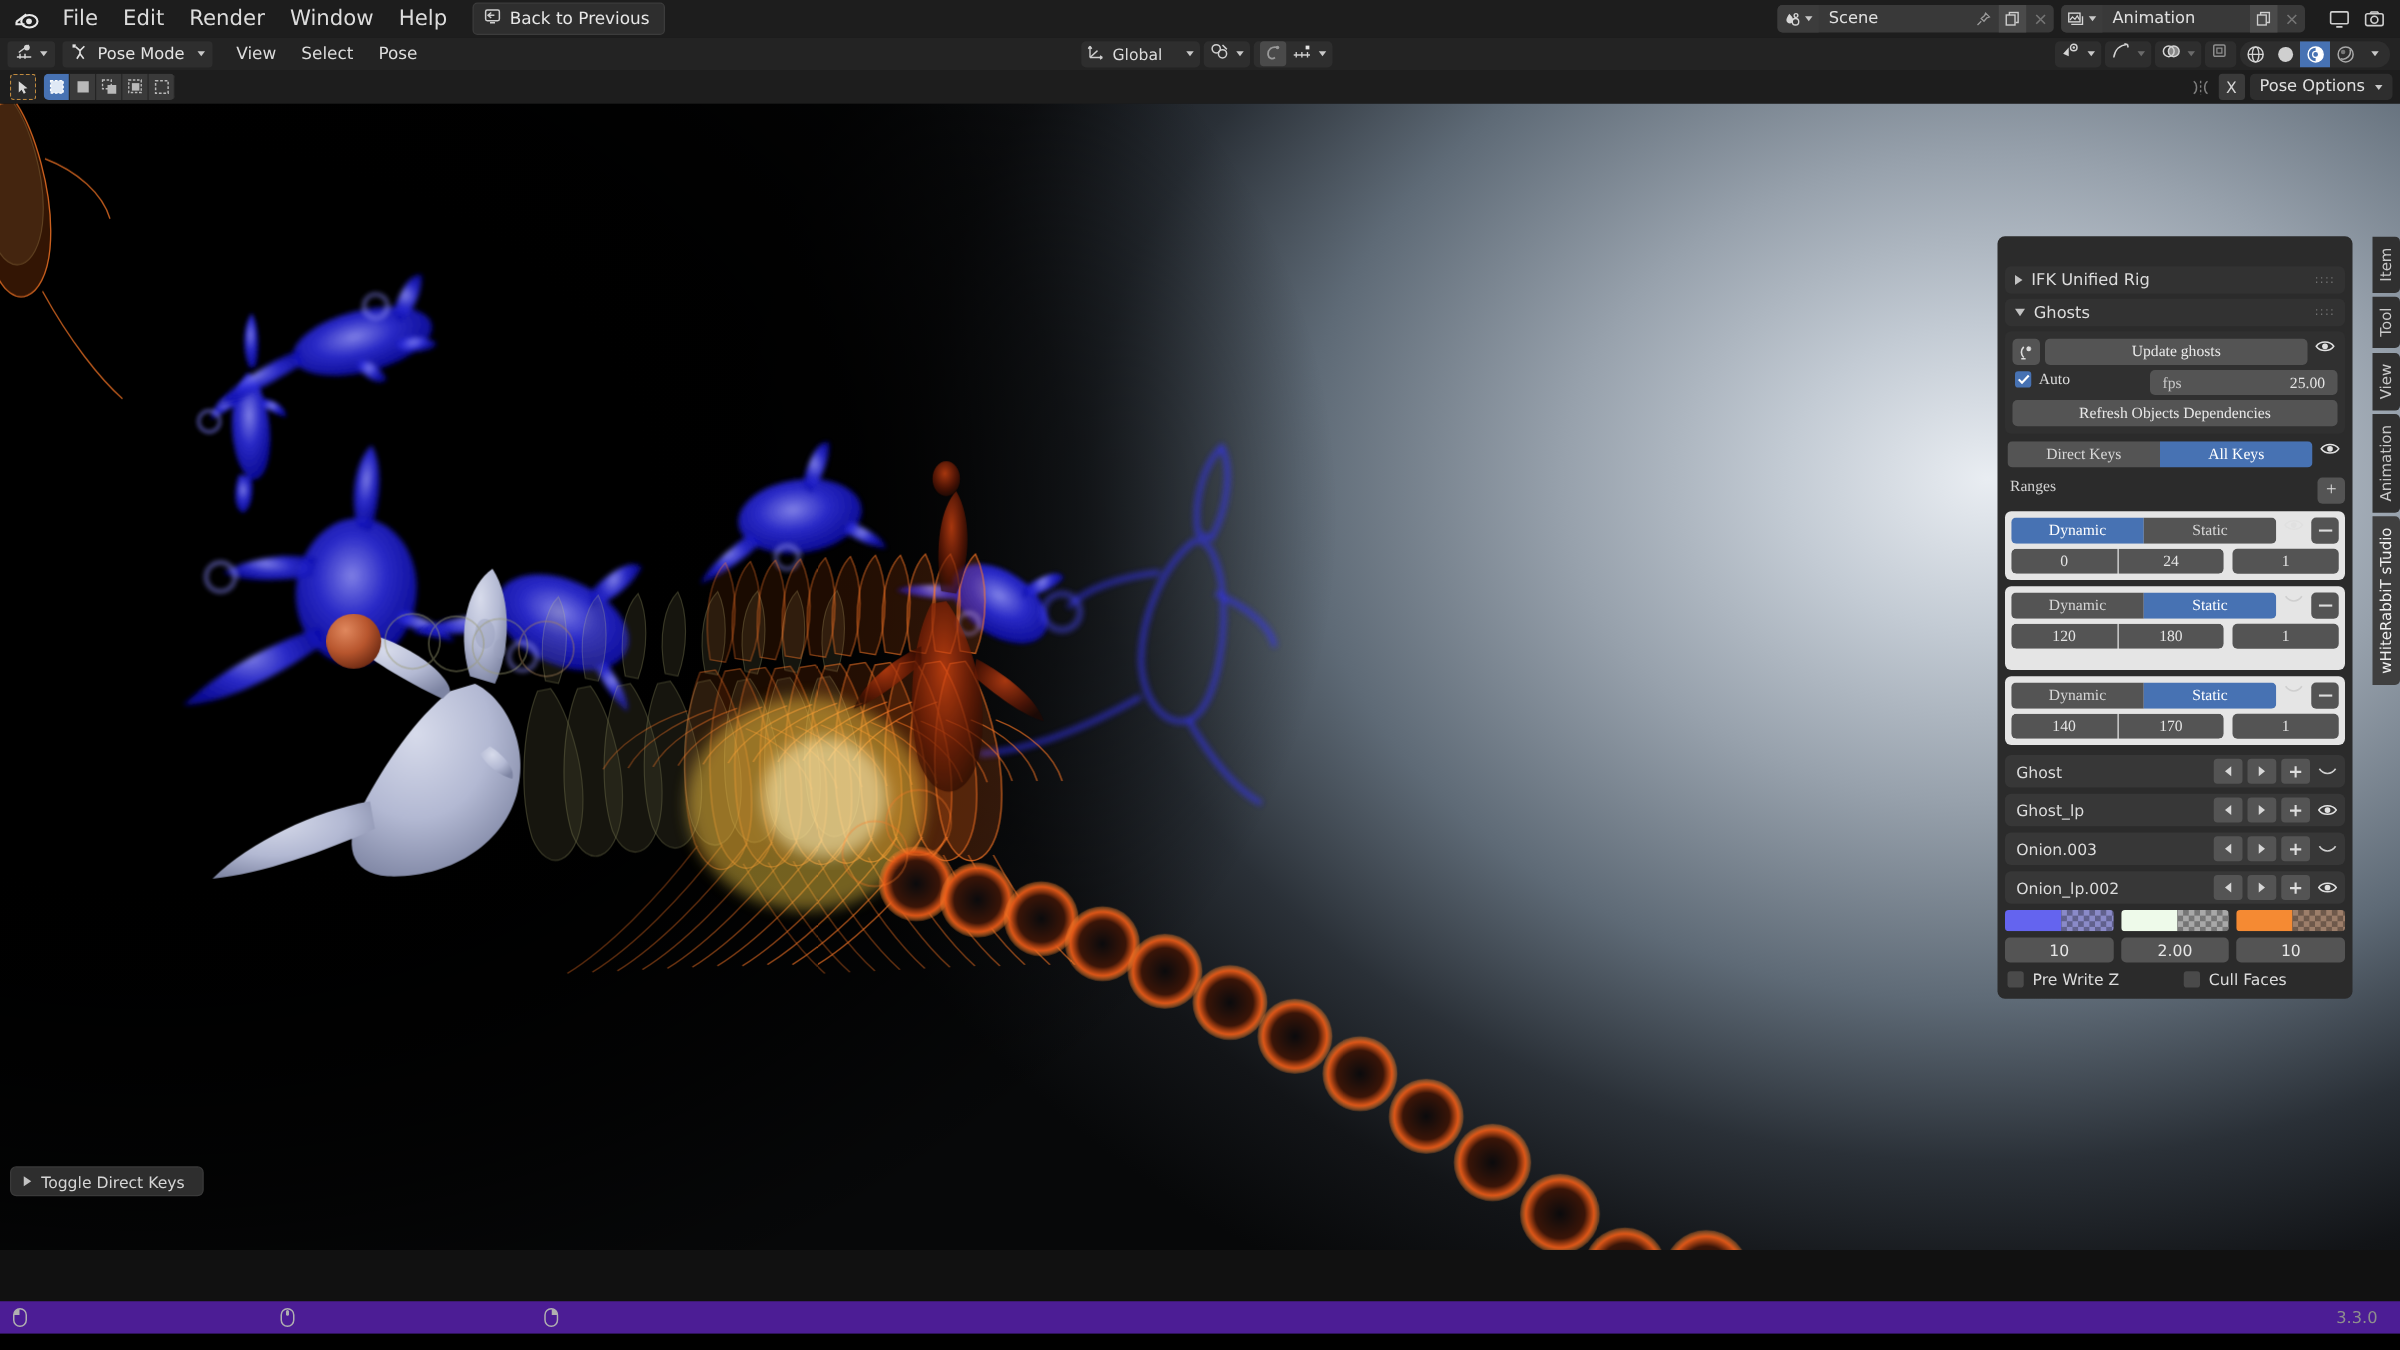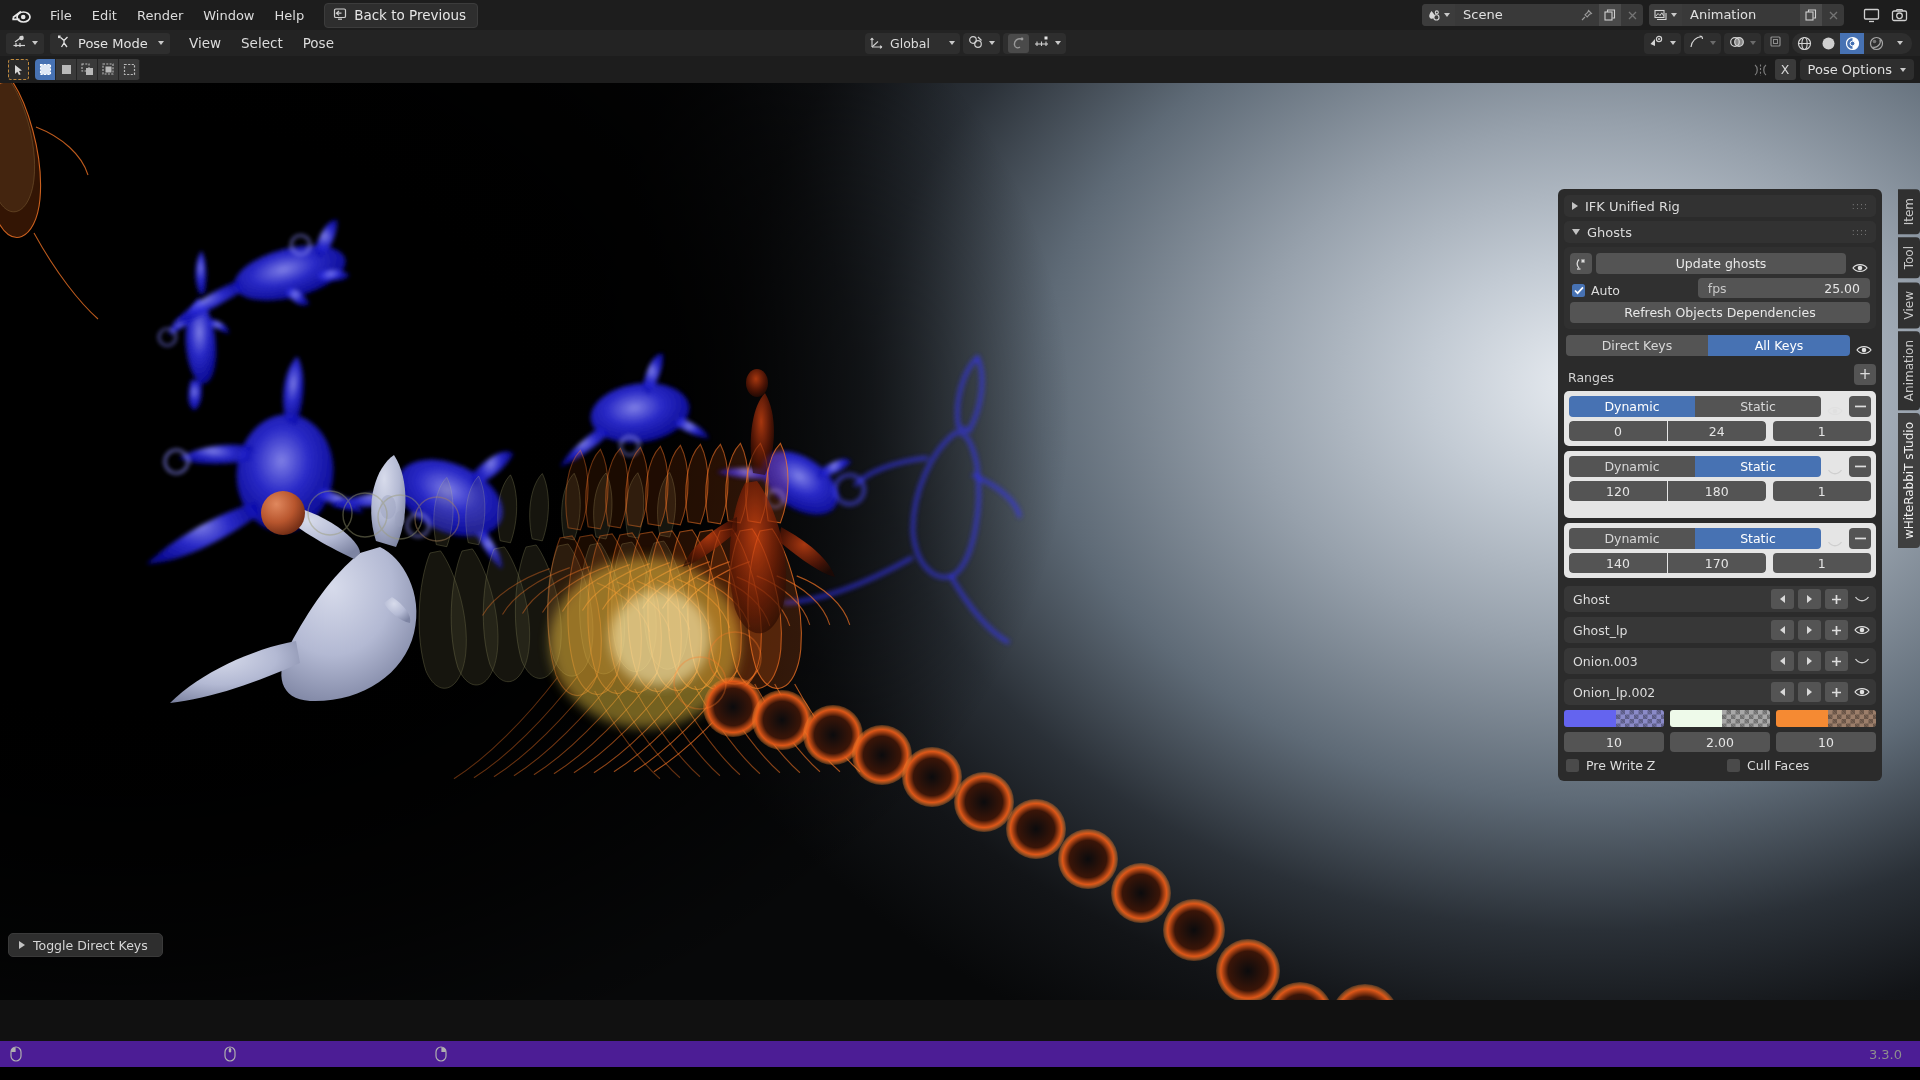--- a/index.html
+++ b/index.html
@@ -12,21 +12,21 @@
   }
   #app { position: relative; width: 1920px; height: 1080px; background:#111111; }
 
   
   .topbar {
     position: absolute; left:0; top:0; width:1920px; height:30px;
     background:#1d1d1d; display:flex; align-items:center; padding-left:8px;
   }
   .blender-logo { width:26px; height:22px; display:flex; align-items:center; justify-content:center; margin-right:6px; }
   .menu-item {
-    padding:3px 10px; font-size:13px; color:#dcdcdc; border-radius:3px; white-space:nowrap;
+    padding:3px 10px; font-size:17px; color:#dcdcdc; border-radius:3px; white-space:nowrap;
   }
   .back-prev {
     margin-left:10px; display:flex; align-items:center; gap:7px;
     background:#2e2e2e; border:1px solid #3c3c3c; border-radius:4px;
     padding:3px 11px 3px 7px; font-size:13.5px; color:#e6e6e6;
   }
   .topbar-right {
     position:absolute; right:8px; top:0; height:30px; display:flex; align-items:center; gap:2px;
   }
   .tb-idblock { display:flex; align-items:flex-start; background:#393939; height:22px; border-radius:4px; }
@@ -82,34 +82,34 @@
     background: radial-gradient(ellipse 1000px 760px at 1590px 300px, #e9edf2 0%, #c3cbd4 16%, #97a1ac 34%, #5e6a76 55%, #2a3037 72%, #121417 86%, #070809 100%);
   }
   .vp-dark-left {
     position:absolute; left:0; top:0; width:1150px; height:917px;
     background: radial-gradient(ellipse 950px 700px at 120px 330px, #000 0%, #000 42%, rgba(0,0,0,.92) 60%, rgba(0,0,0,.6) 78%, rgba(0,0,0,0) 100%);
   }
   .vp-canvas { position:absolute; left:0; top:0; width:1920px; height:917px; }
 
   
   .npanel {
-    position:absolute; right:38px; top:106px; width:324px;
-    background:#2b2b2b; border-radius:6px; padding:6px 6px 8px 6px;
+    position:absolute; right:38px; top:106px; width:284px;
+    background:#2b2b2b; border-radius:6px; padding:24px 6px 8px 6px;
   }
   .panel-hdr {
     display:flex; align-items:center; gap:7px; background:#323232; border-radius:5px;
     height:22px; padding:0 8px; margin-bottom:4px; font-size:13px; color:#dcdcdc;
   }
   .panel-hdr .grip { margin-left:auto; letter-spacing:1px; font-size:9px; color:#777; }
   .tri { width:0;height:0; }
   .tri.right { border-top:4.5px solid transparent; border-bottom:4.5px solid transparent; border-left:6px solid #c2c2c2; }
   .tri.down  { border-left:4.5px solid transparent; border-right:4.5px solid transparent; border-top:6px solid #c2c2c2; }
 
   .subbox { background:#303030; border-radius:5px; padding:6px; margin-bottom:6px; }
-  .row { display:flex; align-items:flex-end; gap:4px; margin-bottom:4px; }
+  .row { display:flex; align-items:flex-start; gap:4px; margin-bottom:4px;font-family:Liberation Serif, serif; }
   .row:last-child { margin-bottom:0; }
   .btn {
     background:#545454; border-radius:4px; height:21px; display:flex; align-items:center;
     justify-content:center; font-size:12.5px; color:#e8e8e8; flex:1; white-space:nowrap;
   }
   .btn.small { flex:none; width:22px; }
   .field {
     background:#545454; border-radius:4px; height:20px; display:flex; align-items:center;
     justify-content:center; font-size:12.5px; color:#e5e5e5; flex:1;
   }

